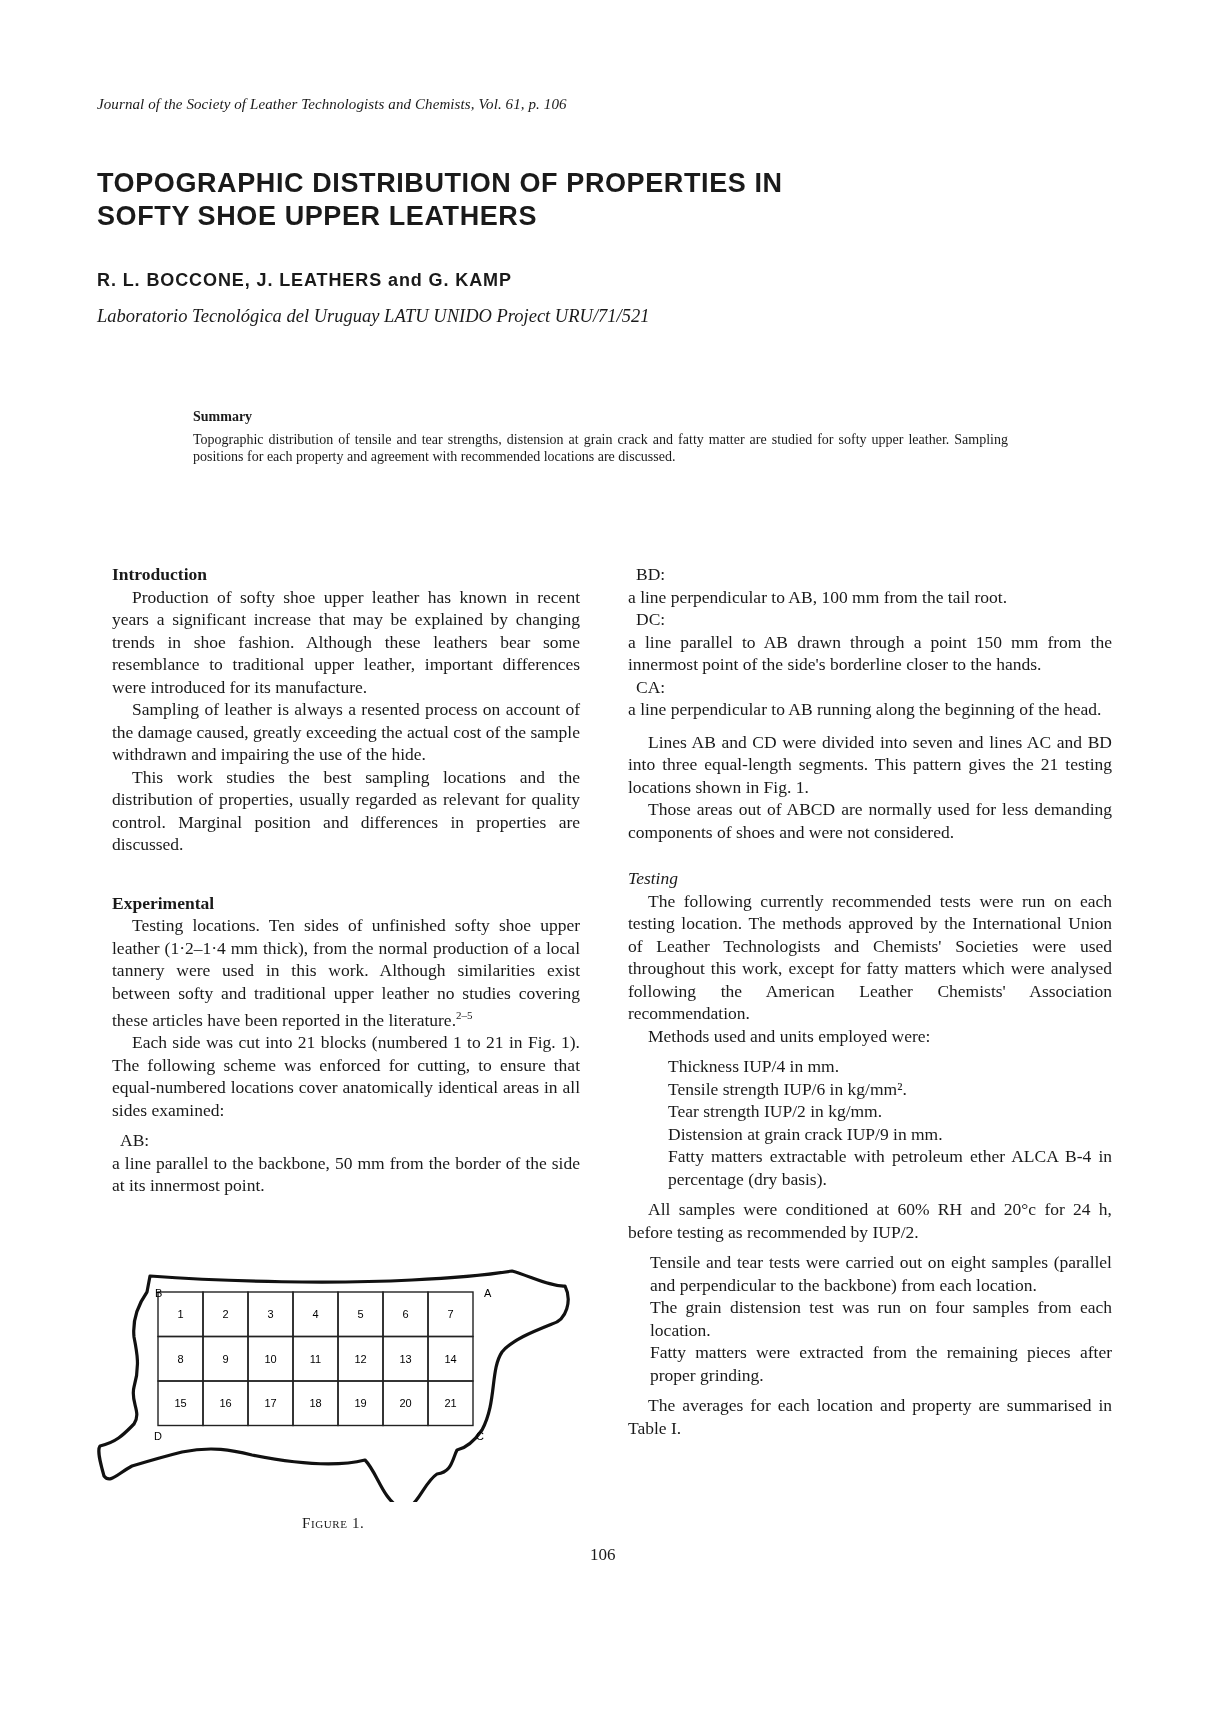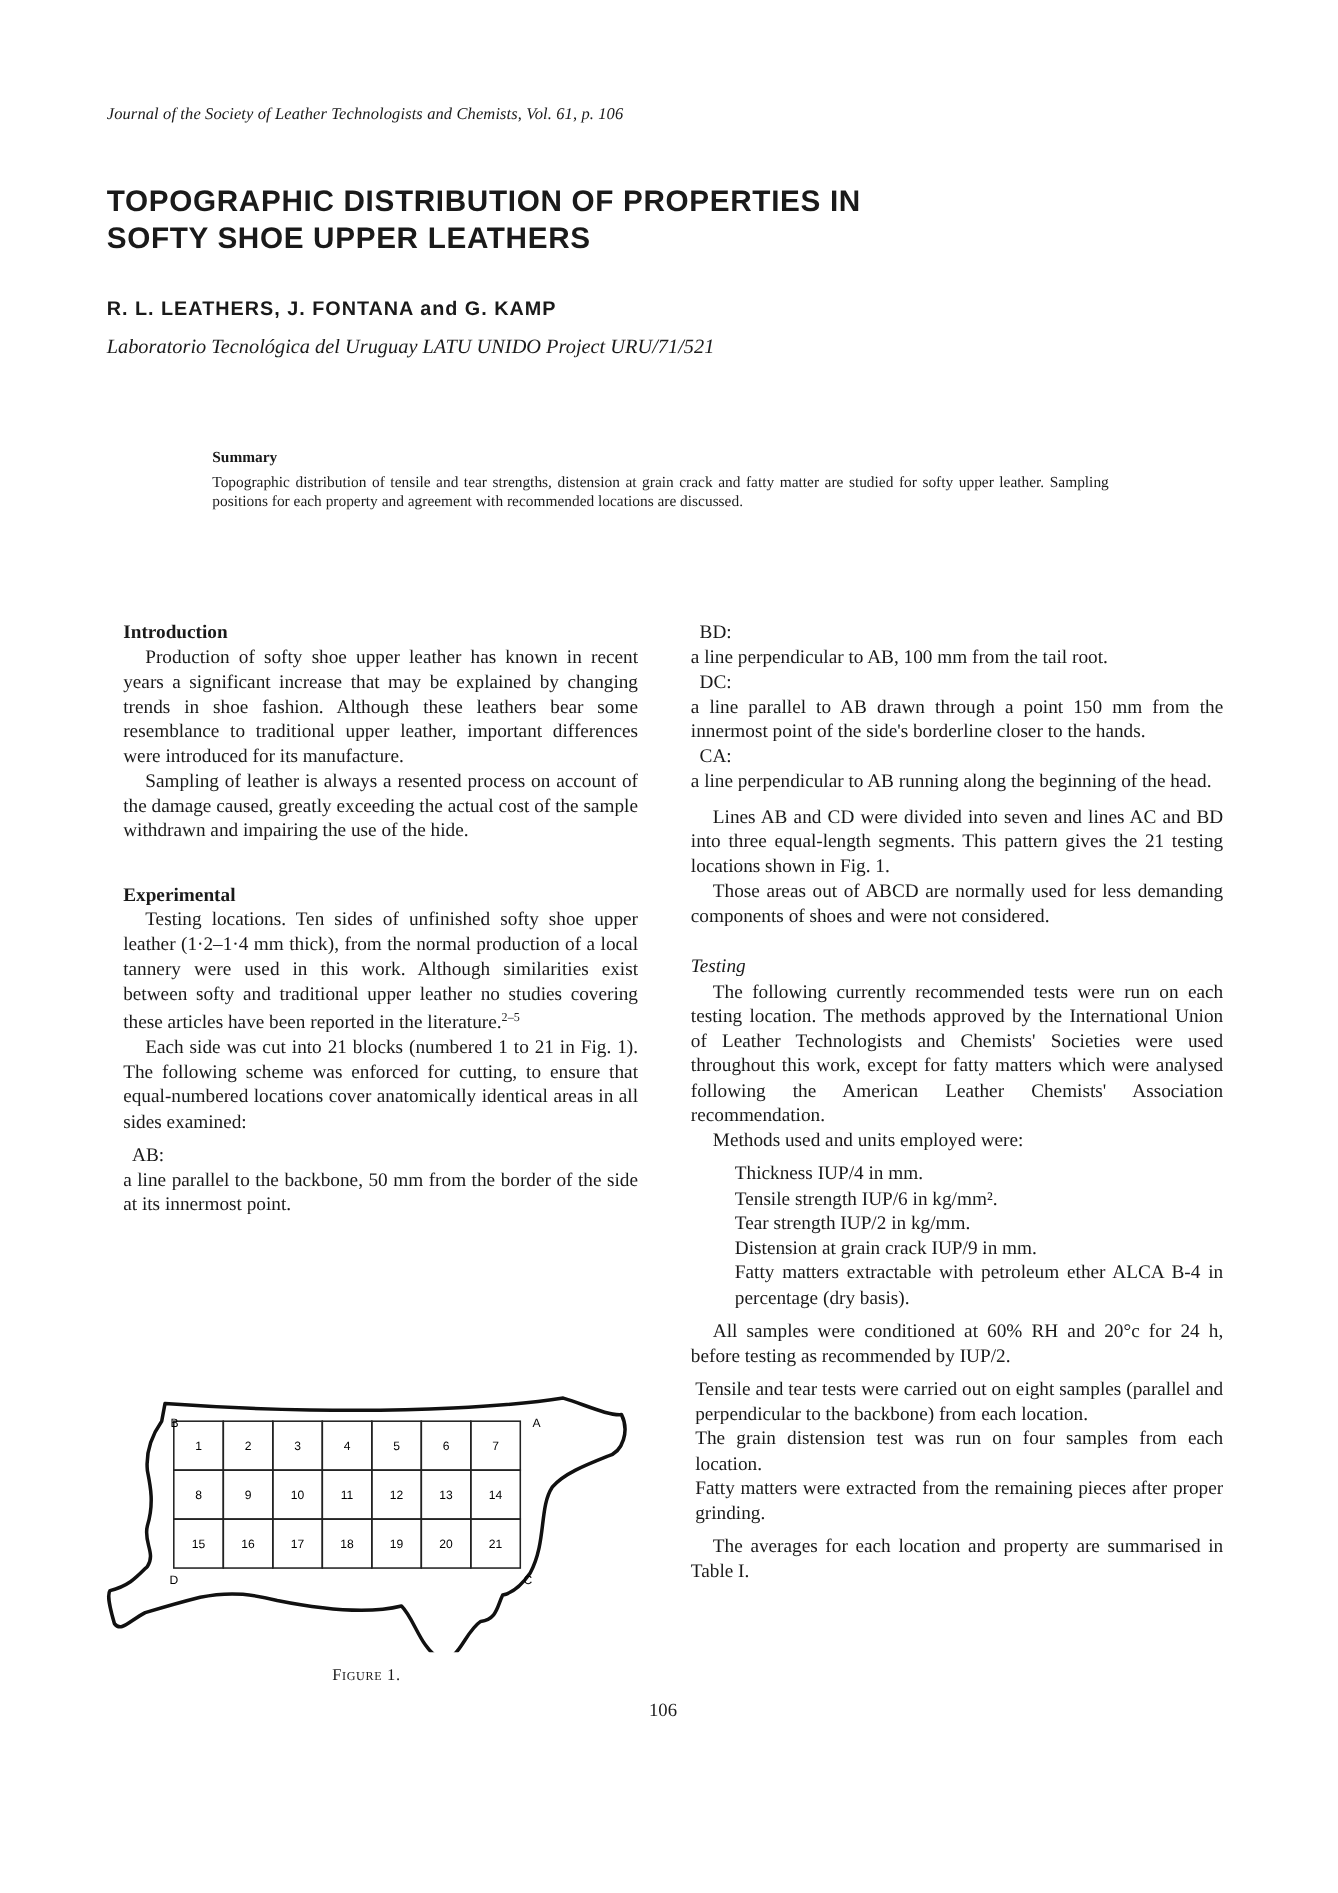--- a/index.html
+++ b/index.html
@@ -18,50 +18,51 @@
   .col h3 { margin: 0; font-size: 17.5px; font-weight: bold; }
   .col h3.it { font-weight: normal; font-style: italic; }
   .left { left: 112px; width: 468px; }
   .right { left: 628px; width: 484px; }
 
   .def { display: flex; margin: 0; flex-direction: column; }
   .def .key { width: 50px; flex: none; padding-left: 8px; }
   .def .val { flex: 1; text-align: justify; }
   .methods { margin-left: 40px; }
   .methods div { text-align: justify; }
-  .subnotes { margin-left: 4px; }
+  .subnotes { margin-left: 22px; }
   .subnotes div { text-align: justify; }
 
   .fig { left: 92px; top: 1262px; width: 500px; height: 240px; }
   .fig text { font-family: "Liberation Sans", "DejaVu Sans", sans-serif; }
   .caption { left: 302px; top: 1515px; font-size: 15px; font-variant: small-caps; letter-spacing: 0.6px; }
   .pageno { left: 590px; top: 1545px; font-size: 17px; }
 </style>
 </head>
 <body>
 
 <div class="abs journal">Journal of the Society of Leather Technologists and Chemists, Vol. 61, p. 106</div>
 
 <div class="abs title">
   <div>TOPOGRAPHIC DISTRIBUTION OF PROPERTIES IN</div>
   <div>SOFTY SHOE UPPER LEATHERS</div>
 </div>
 
-<div class="abs authors">R. L. LEATHERS, J. FONTANA and G. KAMP</div>
+<div class="abs authors">R. L. BOCCONE, J. LEATHERS and G. KAMP</div>
 <div class="abs affil">Laboratorio Tecnológica del Uruguay LATU UNIDO Project URU/71/521</div>
 
 <div class="abs summary">
   <h4>Summary</h4>
   <p>Topographic distribution of tensile and tear strengths, distension at grain crack and fatty matter are studied for softy upper leather. Sampling positions for each property and agreement with recommended locations are discussed.</p>
 </div>
 
 <div class="col left" style="top:563px;">
   <h3>Introduction</h3>
   <p>Production of softy shoe upper leather has known in recent years a significant increase that may be explained by changing trends in shoe fashion. Although these leathers bear some resemblance to traditional upper leather, important differences were introduced for its manufacture.</p>
   <p>Sampling of leather is always a resented process on account of the damage caused, greatly exceeding the actual cost of the sample withdrawn and impairing the use of the hide.</p>
+  <p>This work studies the best sampling locations and the distribution of properties, usually regarded as relevant for quality control. Marginal position and differences in properties are discussed.</p>
 
   <h3 style="margin-top:36px;">Experimental</h3>
   <p><span>Testing locations. Ten sides of unfinished softy shoe upper leather (1·2–1·4 mm thick), from the normal production of a local tannery were used in this work. Although similarities exist between softy and traditional upper leather no studies covering these articles have been reported in the literature.</span><sup style="font-size:11px;">2–5</sup></p>
   <p>Each side was cut into 21 blocks (numbered 1 to 21 in Fig. 1). The following scheme was enforced for cutting, to ensure that equal-numbered locations cover anatomically identical areas in all sides examined:</p>
 
   <div class="def" style="margin-top:8px;">
     <span class="key">AB:</span>
     <span class="val">a line parallel to the backbone, 50 mm from the border of the side at its innermost point.</span>
   </div>
 </div>

